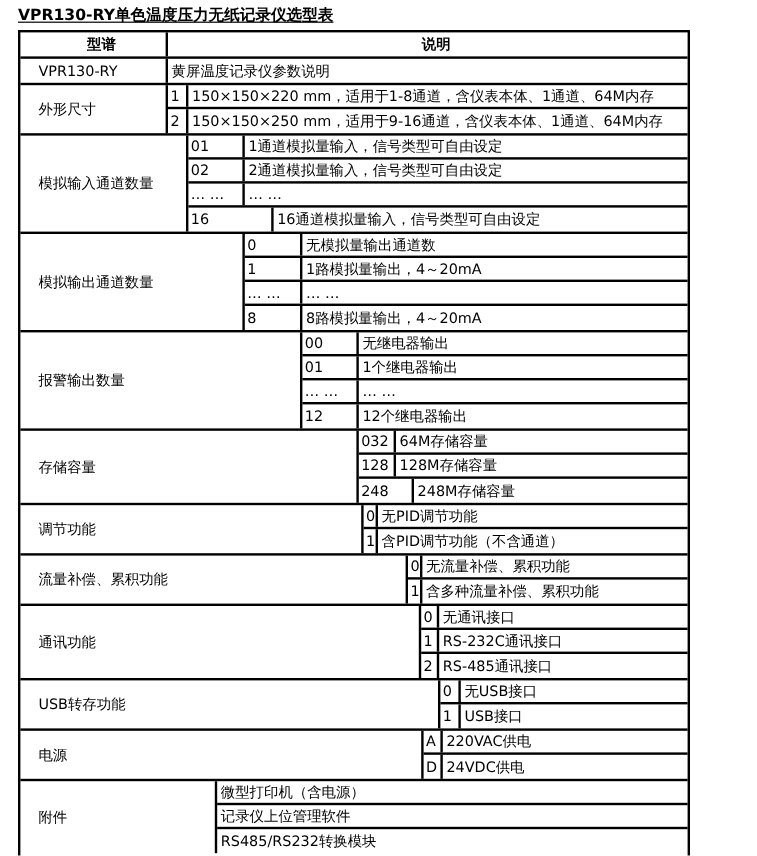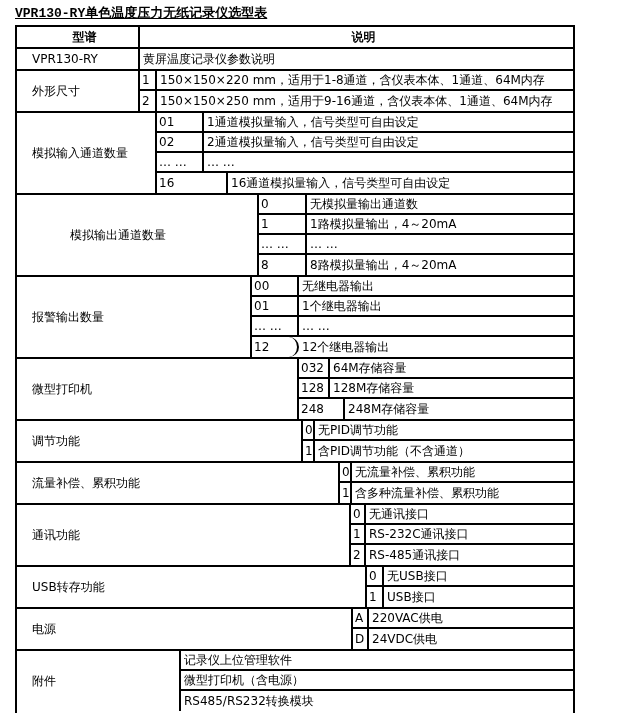--- a/index.html
+++ b/index.html
@@ -5,21 +5,20 @@
   html,body{margin:0;padding:0;}
   body{
     width:631px;height:713px;background:#ffffff;color:#000000;
     font-family:"DejaVu Sans","Liberation Sans",sans-serif;
     font-size:12px;overflow:hidden;
   }
   .page-title{
     margin:4px 0 3px 15px;
     font-size:13px;font-weight:bold;text-decoration:underline;
     white-space:nowrap;
-    font-family:Liberation Mono, monospace;
   }
   .tbl{
     margin-left:15px;width:560px;
     border:2px solid #000;box-sizing:border-box;
     background:#fff;
   }
   .section{display:flex;border-bottom:2px solid #000;}
   .section:last-child{border-bottom:none;}
   .cat{
     flex:none;display:flex;align-items:center;
@@ -91,21 +90,21 @@
             <div class="code" style="width: 47px;">… …</div>
             <div class="desc">… …</div>
           </div>
           <div class="row">
             <div class="code" style="width: 71px;">16</div>
             <div class="desc">16通道模拟量输入，信号类型可自由设定</div>
           </div>
         </div>
       </div>
       <div class="section">
-        <div class="cat" style="width: 204px; margin-left: 38px;">模拟输出通道数量</div>
+        <div class="cat" style="width: 187px;">模拟输出通道数量</div>
         <div class="rows">
           <div class="row">
             <div class="code" style="width: 48px;">0</div>
             <div class="desc">无模拟量输出通道数</div>
           </div>
           <div class="row">
             <div class="code" style="width: 48px;">1</div>
             <div class="desc">1路模拟量输出，4～20mA</div>
           </div>
           <div class="row">
@@ -127,27 +126,27 @@
           </div>
           <div class="row">
             <div class="code" style="width: 47px;">01</div>
             <div class="desc">1个继电器输出</div>
           </div>
           <div class="row">
             <div class="code" style="width: 47px;">… …</div>
             <div class="desc">… …</div>
           </div>
           <div class="row">
-            <div class="code" style="width: 47px; border-radius: 10px;">12</div>
+            <div class="code" style="width: 47px;">12</div>
             <div class="desc">12个继电器输出</div>
           </div>
         </div>
       </div>
       <div class="section">
-        <div class="cat" style="width: 282px;">微型打印机</div>
+        <div class="cat" style="width: 282px;">存储容量</div>
         <div class="rows">
           <div class="row">
             <div class="code" style="width: 31px;">032</div>
             <div class="desc">64M存储容量</div>
           </div>
           <div class="row">
             <div class="code" style="width: 31px;">128</div>
             <div class="desc">128M存储容量</div>
           </div>
           <div class="row">
@@ -222,24 +221,24 @@
           <div class="row">
             <div class="code" style="width: 16px;">D</div>
             <div class="desc">24VDC供电</div>
           </div>
         </div>
       </div>
       <div class="section">
         <div class="cat" style="width: 164px;">附件</div>
         <div class="rows">
           <div class="row">
+            <div class="desc">微型打印机（含电源）</div>
+          </div>
+          <div class="row">
             <div class="desc">记录仪上位管理软件</div>
-          </div>
-          <div class="row">
-            <div class="desc">微型打印机（含电源）</div>
           </div>
           <div class="row">
             <div class="desc">RS485/RS232转换模块</div>
           </div>
         </div>
       </div>
     </div>
 
   <div class="section note-row">
     <div class="desc">注：输入输出通道数之和最多为16，当输入有脉冲量时需注明。</div>

